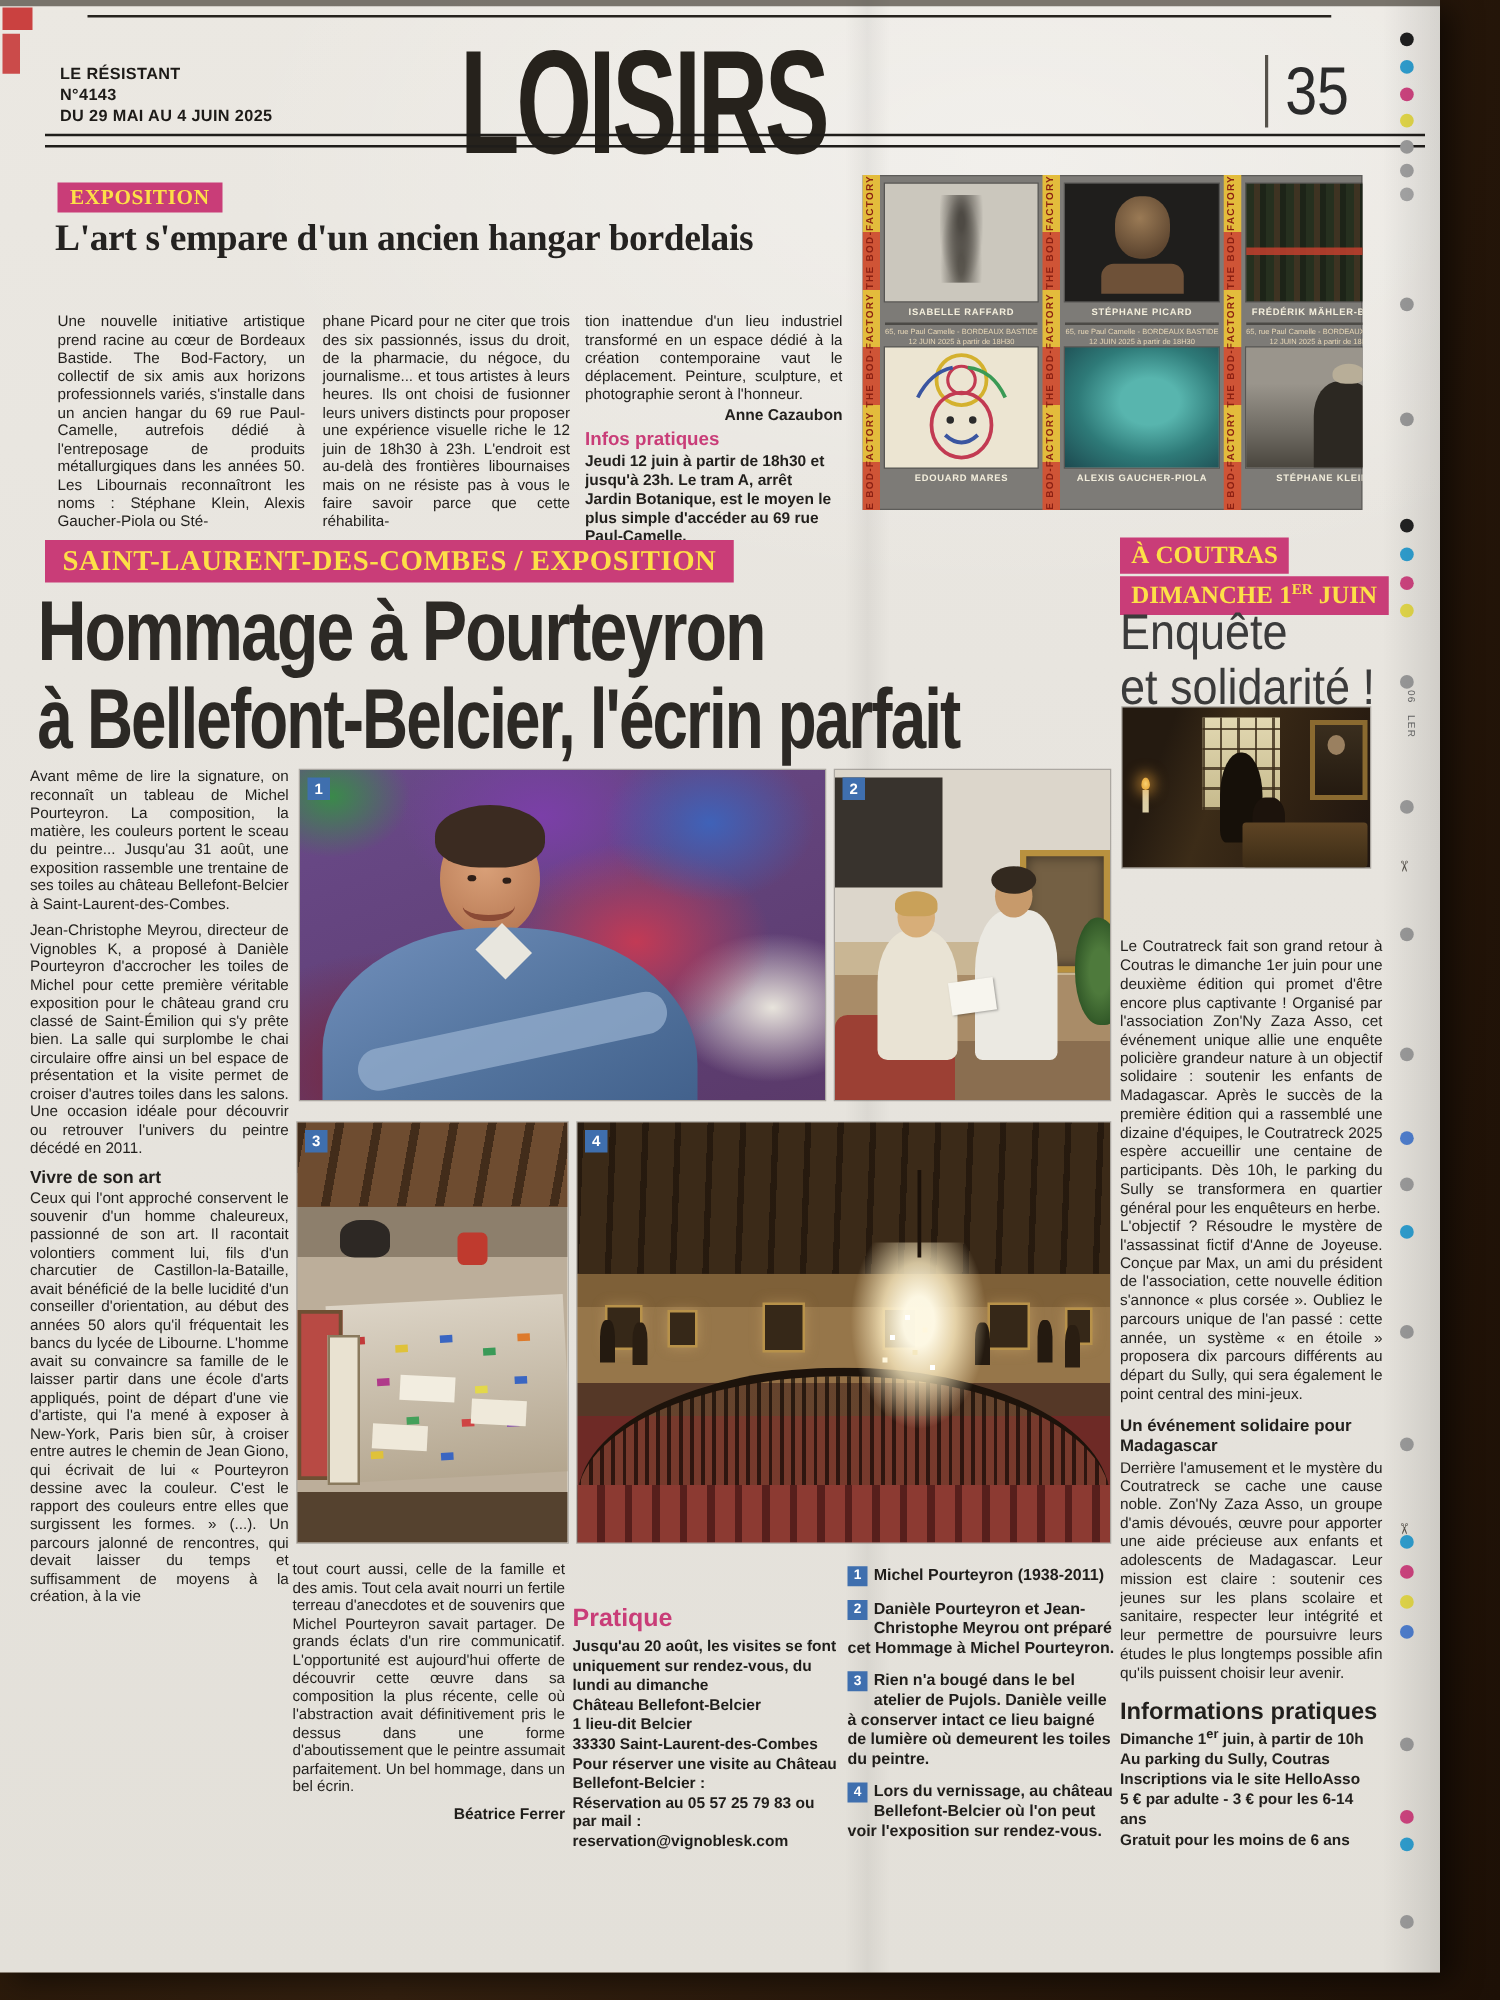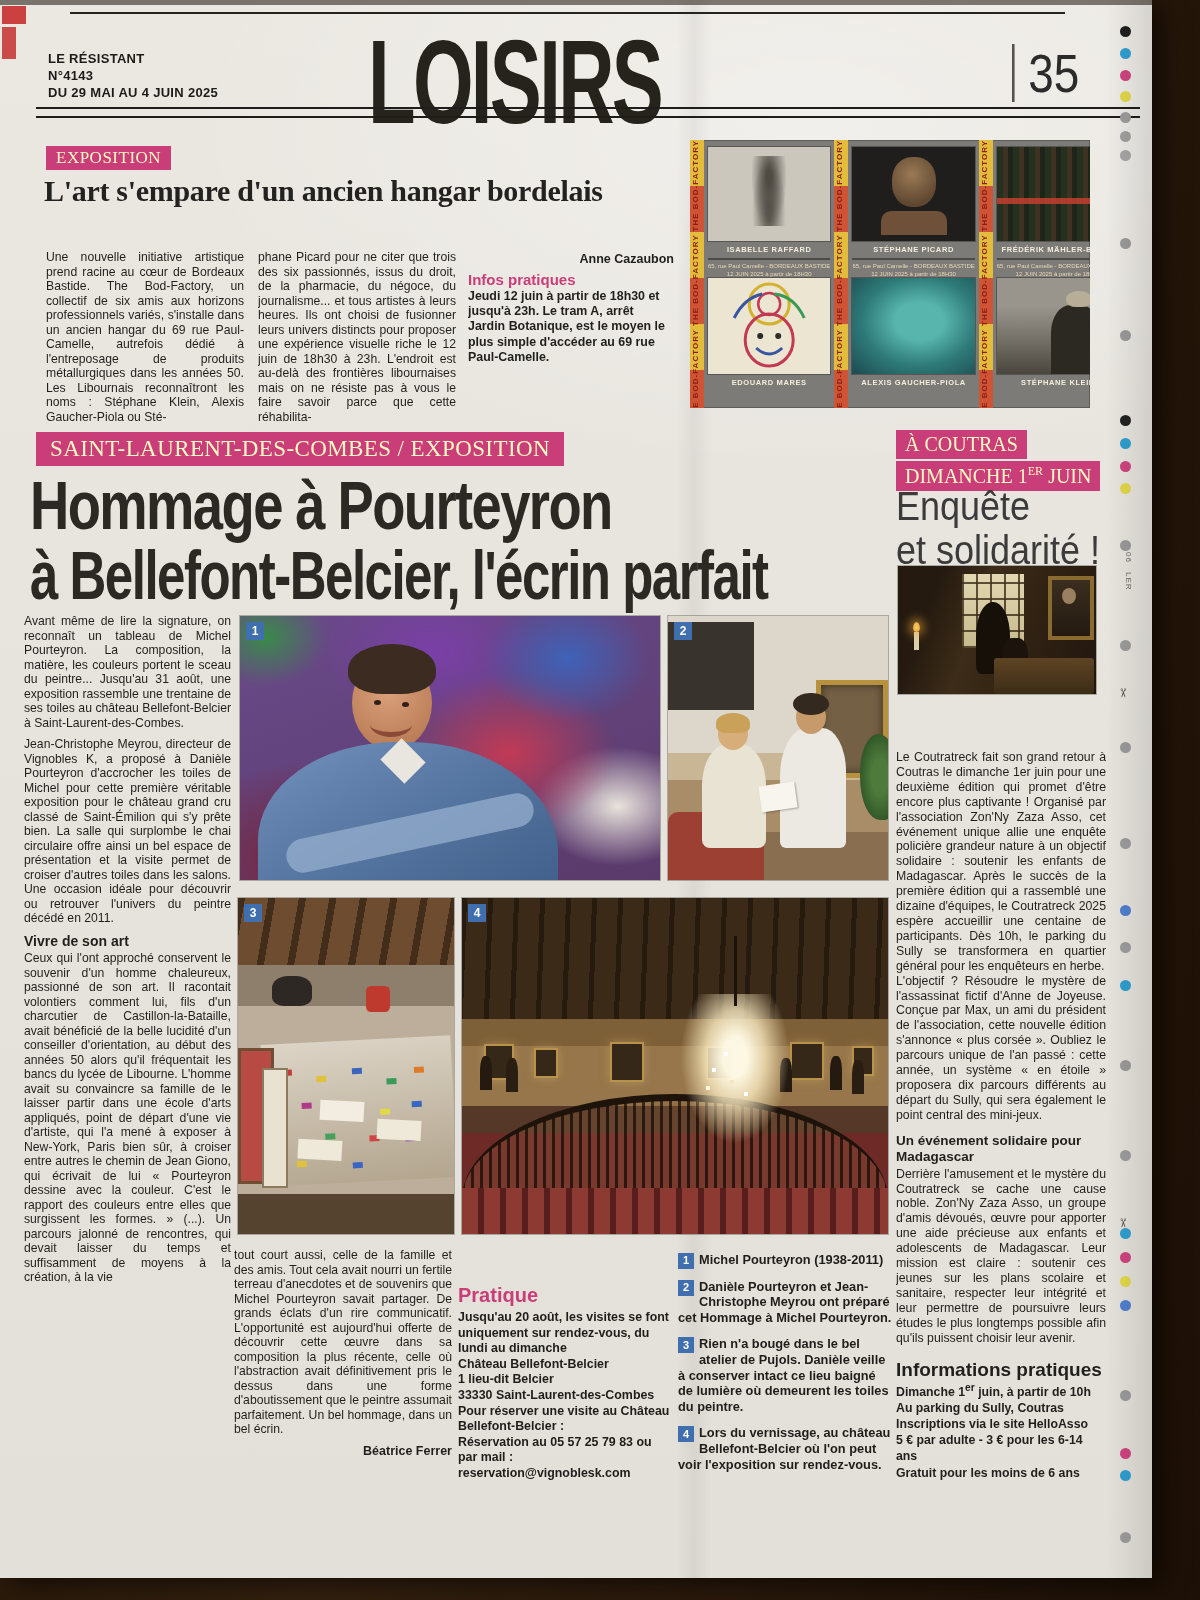--- a/index.html
+++ b/index.html
@@ -23,22 +23,22 @@
 
   
   .masthead{left:48px;top:50px;font-size:13px;font-weight:bold;line-height:17px;letter-spacing:.3px;color:#1d1b18;}
   .loisirs{left:368px;top:14px;font-size:118px;font-weight:bold;letter-spacing:-4px;color:#26221c;
            transform:scaleX(.66);transform-origin:left top;white-space:nowrap;}
   .pagenum{left:1012px;top:44px;border-left:3px solid #55514a;padding-left:16px;font-size:54px;
            color:#2b2b2b;transform:scaleX(.85);transform-origin:left top;line-height:58px;}
   .hdr-rule{left:36px;top:107px;width:1104px;height:7px;border-top:2px solid #1f1d1a;border-bottom:2px solid #1f1d1a;}
 
   
-  .tag{display:inline-block;background:#c93d78;color:#fef9c3;font-family:"Liberation Serif",serif;
-       font-weight:normal;white-space:nowrap;}
+  .tag{display:inline-block;background:#c93d78;color:#fde047;font-family:"Liberation Serif",serif;
+       font-weight:bold;white-space:nowrap;}
   .tag1{left:46px;top:146px;font-size:17px;padding:2px 10px;letter-spacing:.5px;}
   .tag2{left:36px;top:432px;font-size:23px;padding:4px 14px;letter-spacing:.4px;}
   .tag3{left:896px;top:430px;}
   .tag3 .tag{font-size:20px;padding:3px 9px;margin-bottom:2px;}
   .tag3 sup{font-size:12px;}
 
   .h1-hangar{left:44px;top:174px;width:630px;font-family:"Liberation Serif",serif;font-weight:bold;
              font-size:30px;line-height:33px;color:#242220;letter-spacing:-.3px;}
 
   .bodytext{font-size:12.2px;line-height:14.5px;text-align:justify;color:#211f1c;}
@@ -240,20 +240,21 @@
 
   <div class="abs tag tag1">EXPOSITION</div>
   <div class="abs h1-hangar">L'art s'empare d'un ancien hangar bordelais</div>
   <div class="abs bodytext colA">
     <p>Une nouvelle initiative artistique prend racine au cœur de Bordeaux Bastide. The Bod-Factory, un collectif de six amis aux horizons professionnels variés, s'installe dans un ancien hangar du 69 rue Paul-Camelle, autrefois dédié à l'entreposage de produits métallurgiques dans les années 50. Les Libournais reconnaîtront les noms : Stéphane Klein, Alexis Gaucher-Piola ou Sté-</p>
   </div>
   <div class="abs bodytext colB">
     <p>phane Picard pour ne citer que trois des six passionnés, issus du droit, de la pharmacie, du négoce, du journalisme... et tous artistes à leurs heures. Ils ont choisi de fusionner leurs univers distincts pour proposer une expérience visuelle riche le 12 juin de 18h30 à 23h. L'endroit est au-delà des frontières libournaises mais on ne résiste pas à vous le faire savoir parce que cette réhabilita-</p>
   </div>
   <div class="abs bodytext colC">
+    <p style="margin-bottom:2px">tion inattendue d'un lieu industriel transformé en un espace dédié à la création contemporaine vaut le déplacement. Peinture, sculpture, et photographie seront à l'honneur.</p>
     <div class="byline">Anne Cazaubon</div>
     <div class="infos-title">Infos pratiques</div>
     <div class="infos-text">Jeudi 12 juin à partir de 18h30 et jusqu'à 23h. Le tram A, arrêt Jardin Botanique, est le moyen le plus simple d'accéder au 69 rue Paul-Camelle.</div>
   </div>
 
   <div class="abs collage">
     <div class="col-unit">
       <div class="ribbon">
           <span>THE BOD-FACTORY THE BOD-FACTORY THE BOD-FACTORY THE BOD-FACTORY</span>
         </div>

